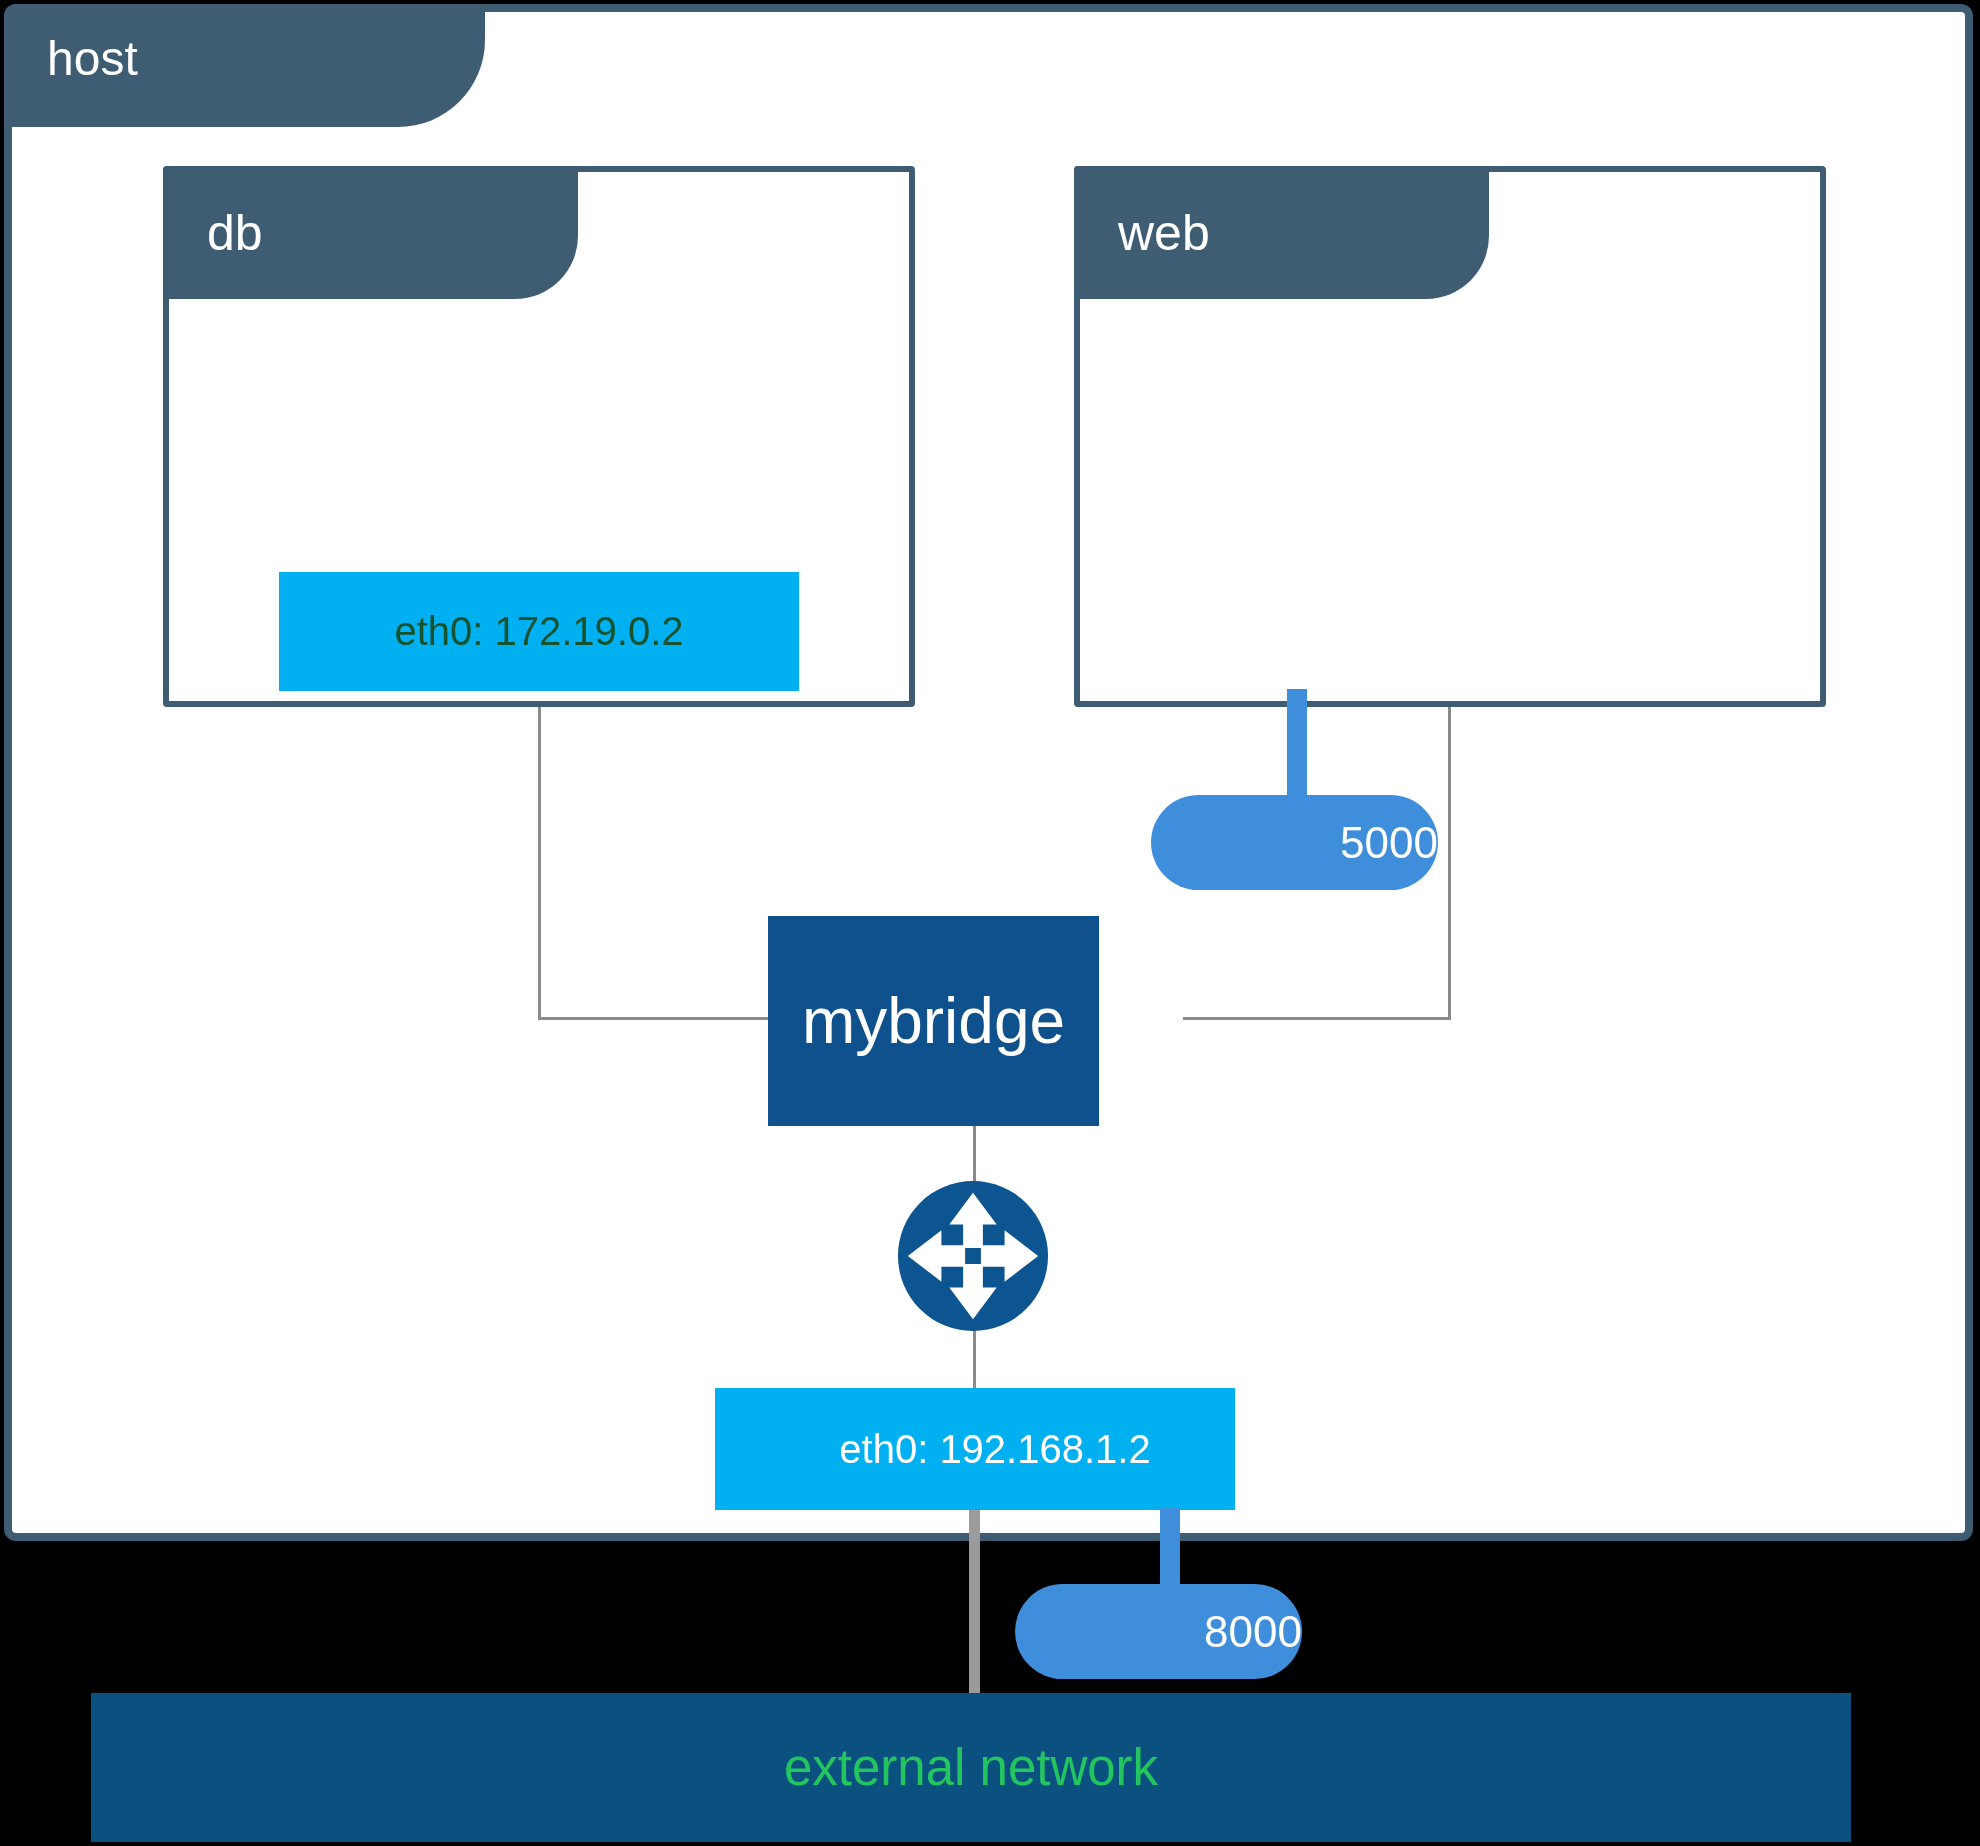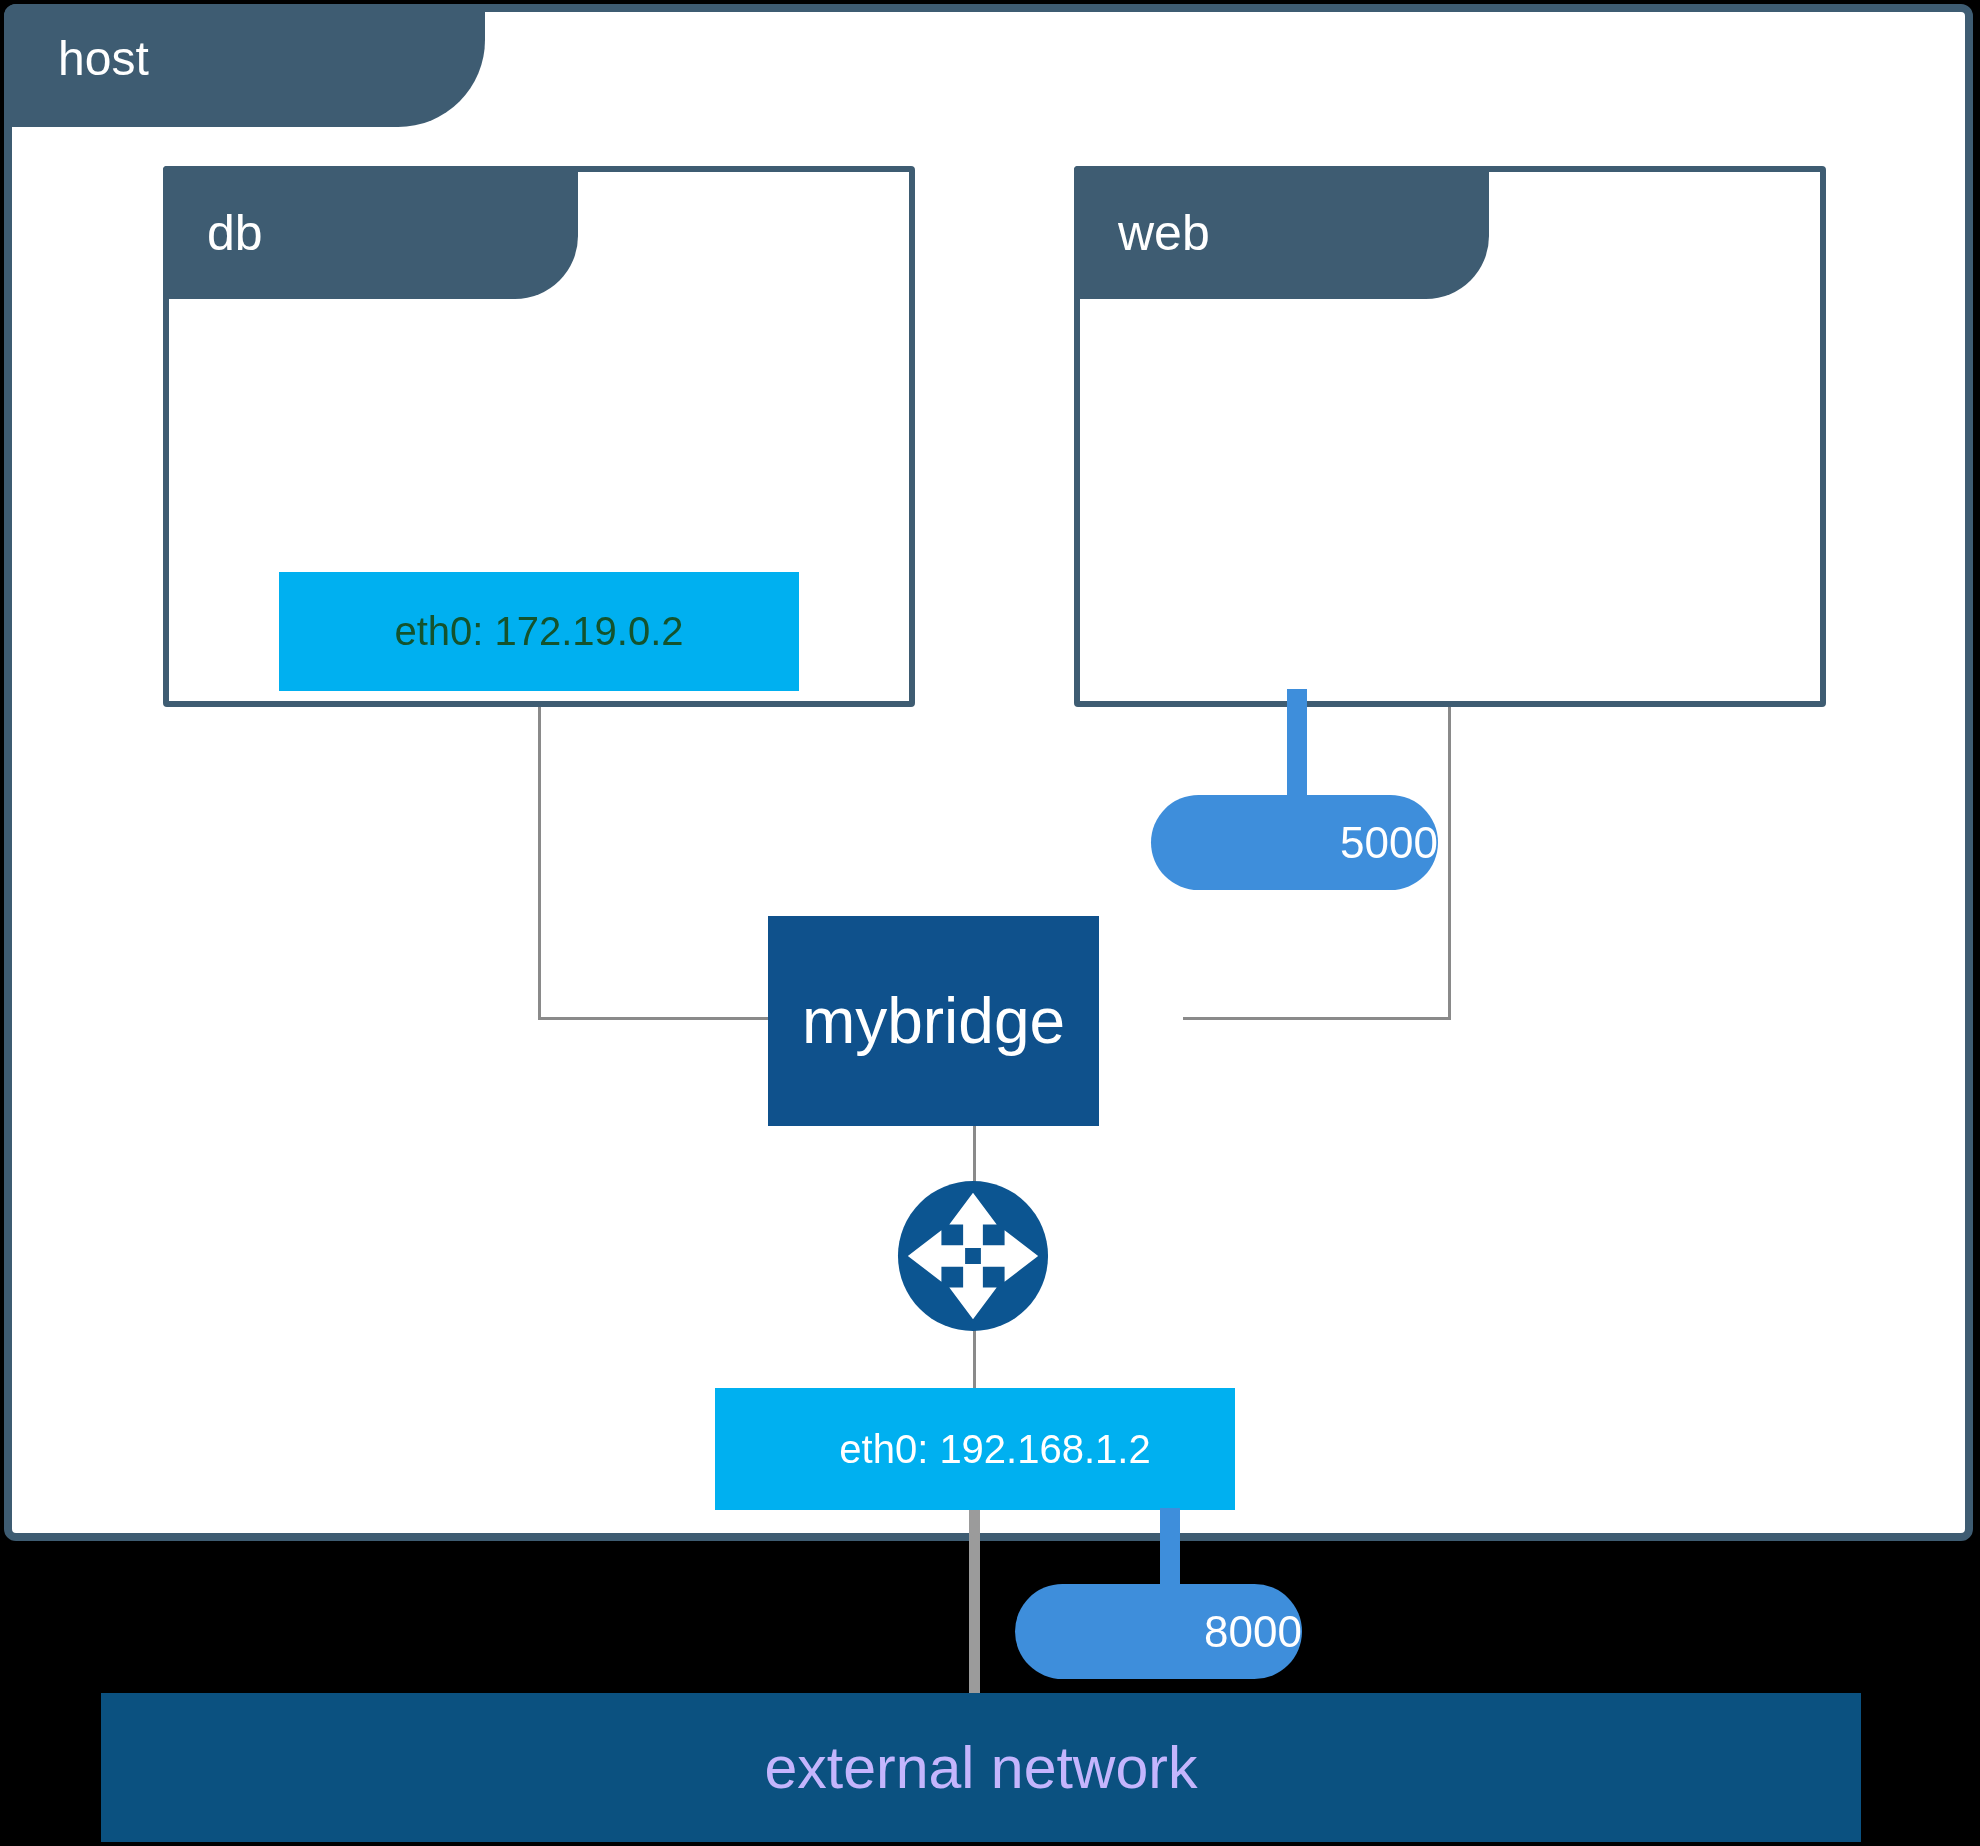--- a/index.html
+++ b/index.html
@@ -11,21 +11,21 @@
 
   
   .host-box{
     left:4px;top:4px;width:1969px;height:1537px;
     background:#fff;border:8px solid #3E5C72;border-radius:12px;
   }
   .host-tab{
     left:4px;top:4px;width:481px;height:123px;background:#3E5C72;
     border-radius:12px 0 87px 0;
     display:flex;align-items:center;
-    color:#fff;font-size:48px;padding-left:54px;padding-bottom:14px;
+    color:#fff;font-size:48px;padding-left:43px;padding-bottom:14px;
   }
 
   
   .cbox{
     width:752px;height:541px;background:#fff;border:6px solid #3E5C72;border-radius:4px;
   }
   .cbox .ctab{
     position:absolute;left:-6px;top:-6px;width:415px;height:133px;background:#3E5C72;
     border-radius:4px 0 63px 0;
     display:flex;align-items:center;color:#fff;font-size:50px;padding-left:44px;
@@ -52,21 +52,21 @@
   }
 
   .pill{
     width:287px;height:95px;border-radius:48px;background:#3E8EDB;
     display:flex;align-items:center;justify-content:flex-end;color:#fff;font-size:44px;
   }
   .connector{width:20px;background:#3E8EDB;}
 
   .extbar{
     left:91px;top:1693px;width:1760px;height:149px;background:#0B5180;
-    display:flex;align-items:center;justify-content:center;color:#c4b5fd;font-size:59px;margin-left:10px;
+    display:flex;align-items:center;justify-content:center;color:#22c55e;font-size:51px;
   }
 </style>
 </head>
 <body>
 
 <div class="canvas">
 
   <div class="abs host-box">
 
     <div class="abs cbox" style="left:151px;top:154px;">

